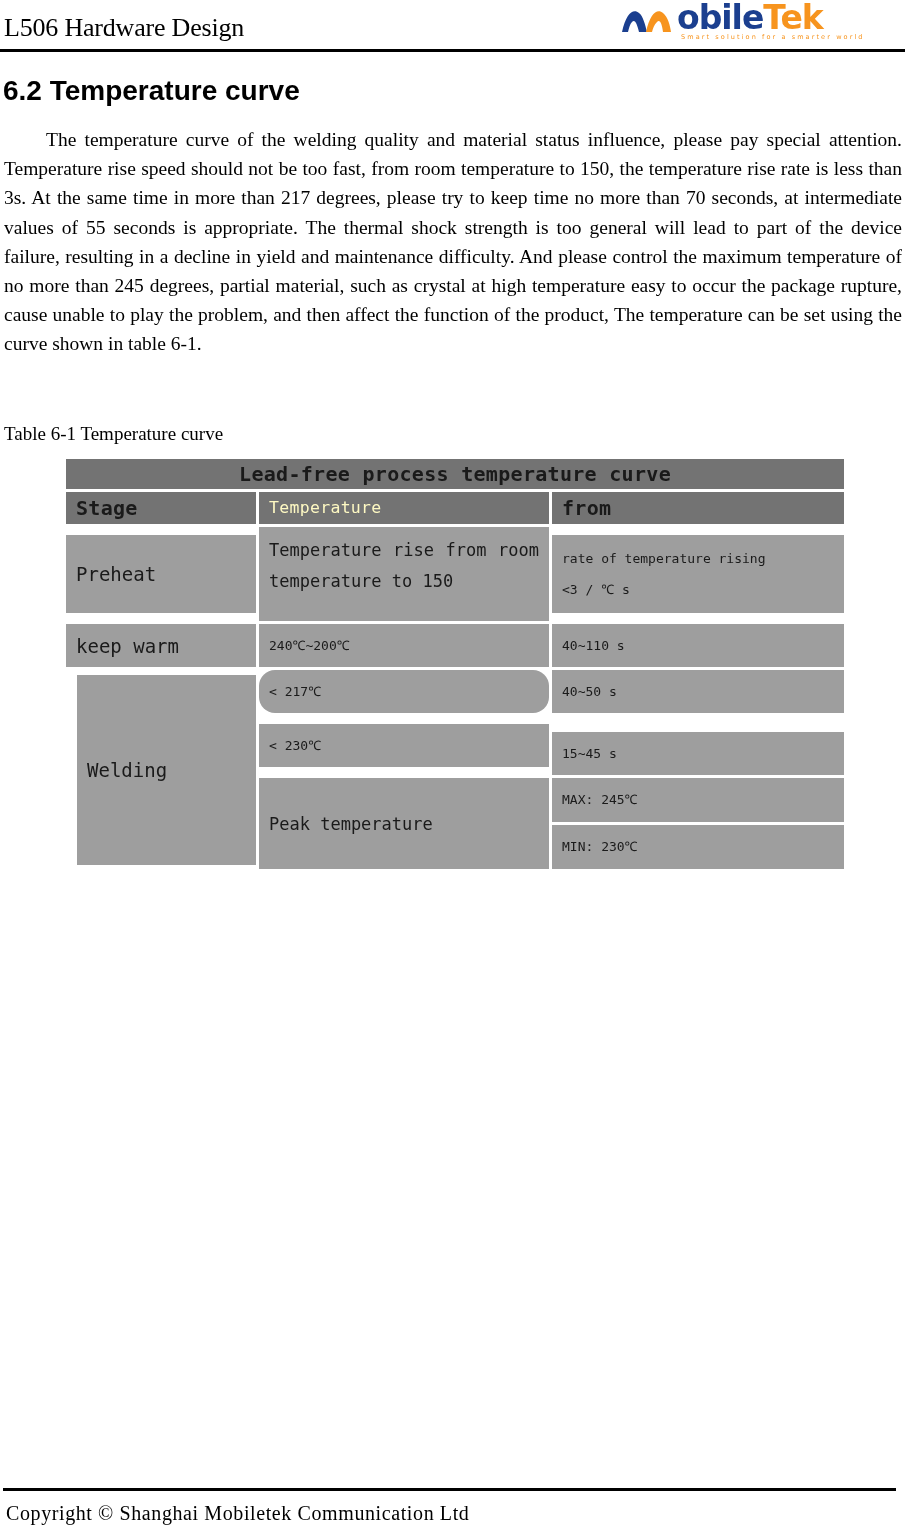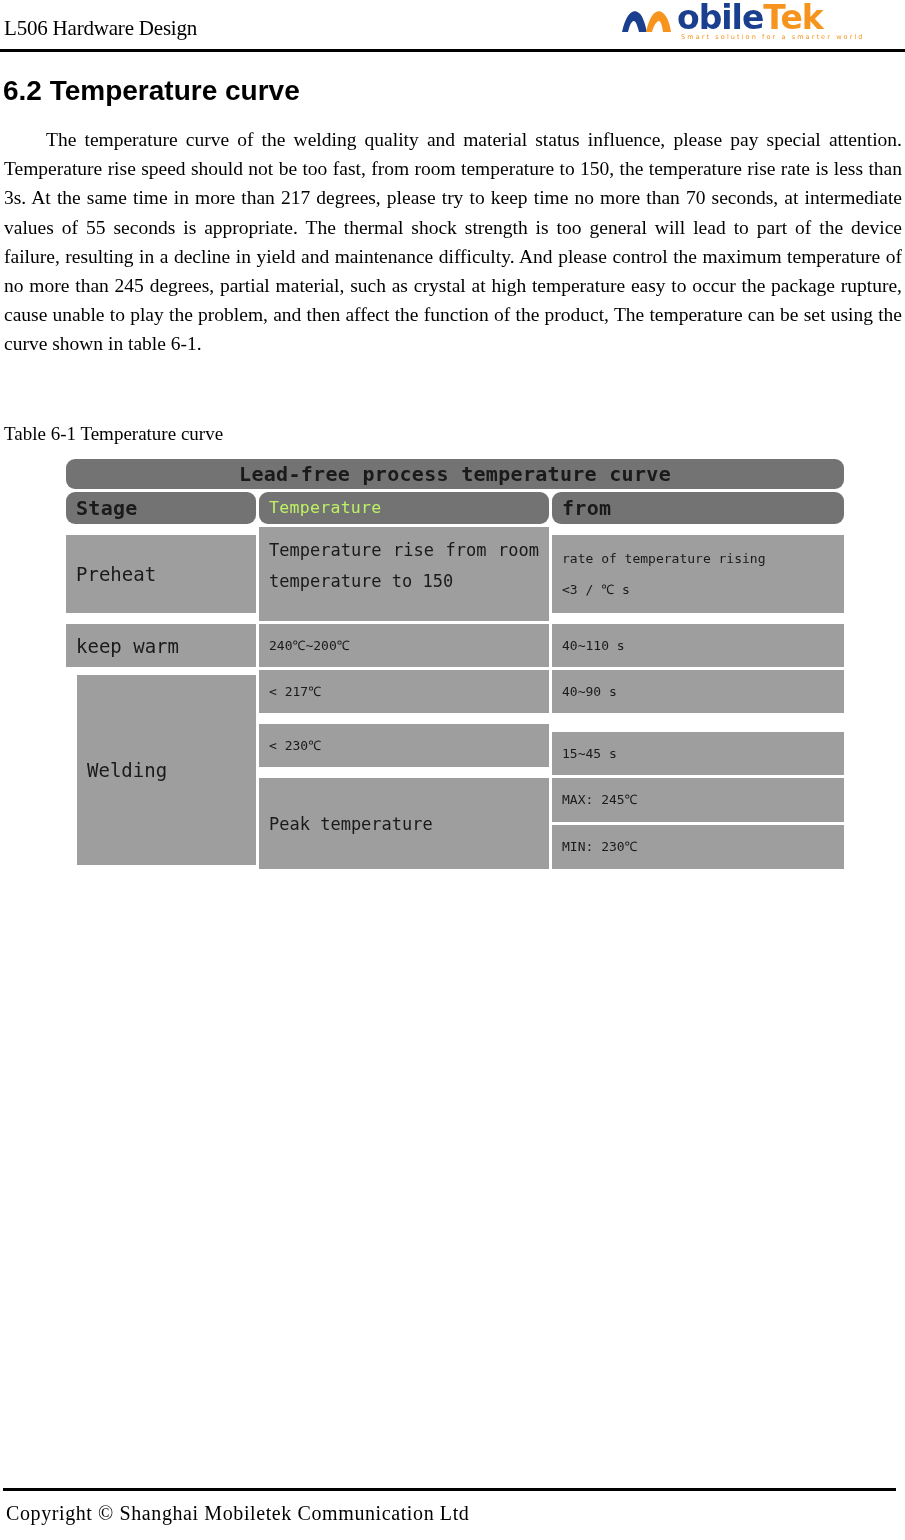--- a/index.html
+++ b/index.html
@@ -31,21 +31,21 @@
     width: 905px;
     height: 52px;
     border-bottom: 3px solid #000000;
     box-sizing: border-box;
   }
   .header-title {
     position: absolute;
     left: 4px;
     top: 16px;
     font-family: "Liberation Serif", serif;
-    font-size: 21px;
+    font-size: 26px;
     line-height: 24px;
     letter-spacing: -0.2px;
     white-space: nowrap;
   }
   .logo-wrap {
     position: absolute;
     right: 28px;
     top: 2px;
     width: 256px;
     height: 44px;
@@ -137,21 +137,20 @@
   }
   .cell {
     display: block;
     box-sizing: border-box;
     font-family: "DejaVu Sans Mono", monospace;
     color: #1a1a1a;
   }
 
   .hdr-dark {
     background: #737373;
-    border-radius: 9px;
   }
   .cell-light {
     background: #9e9e9e;
   }
 
   .title-cell {
     height: 30px;
     line-height: 30px;
     text-align: center;
     font-size: 20px;
@@ -163,21 +162,21 @@
     height: 32px;
     line-height: 32px;
     padding-left: 10px;
     font-size: 20px;
     font-weight: bold;
     letter-spacing: 0.3px;
   }
   .col-head.thin {
     font-weight: normal;
     font-size: 16.5px;
-    color: #bef264;
+    color: #fef9c3;
   }
 
   .body-cell {
     padding: 8px 10px;
     font-size: 17px;
     line-height: 30px;
   }
   .body-cell.big {
     font-size: 13px;
   }
@@ -306,24 +305,24 @@
         <td>
           <span class="cell cell-light body-cell big" style="height:43px;line-height:27px;">40~110 s</span>
         </td>
       </tr>
 
       <tr>
         <td rowspan="4">
           <span class="cell cell-light stage-cell" style="height:190px;margin-left:11px;">Welding</span>
         </td>
         <td>
-          <span class="cell cell-light body-cell big" style="height:43px;line-height:27px;">&lt; 217℃</span>
-        </td>
-        <td>
-          <span class="cell cell-light body-cell big" style="height:43px;line-height:27px;">40~90 s</span>
+          <span class="cell cell-light body-cell big" style="height:43px;line-height:27px;border-radius:16px;">&lt; 217℃</span>
+        </td>
+        <td>
+          <span class="cell cell-light body-cell big" style="height:43px;line-height:27px;">40~50 s</span>
         </td>
       </tr>
 
       <tr>
         <td>
           <span class="cell cell-light body-cell big" style="height:43px;line-height:27px;">&lt; 230℃</span>
         </td>
         <td>
           <span class="cell cell-light body-cell big" style="height:43px;line-height:27px;margin-top:16px;">15~45 s</span>
         </td>

